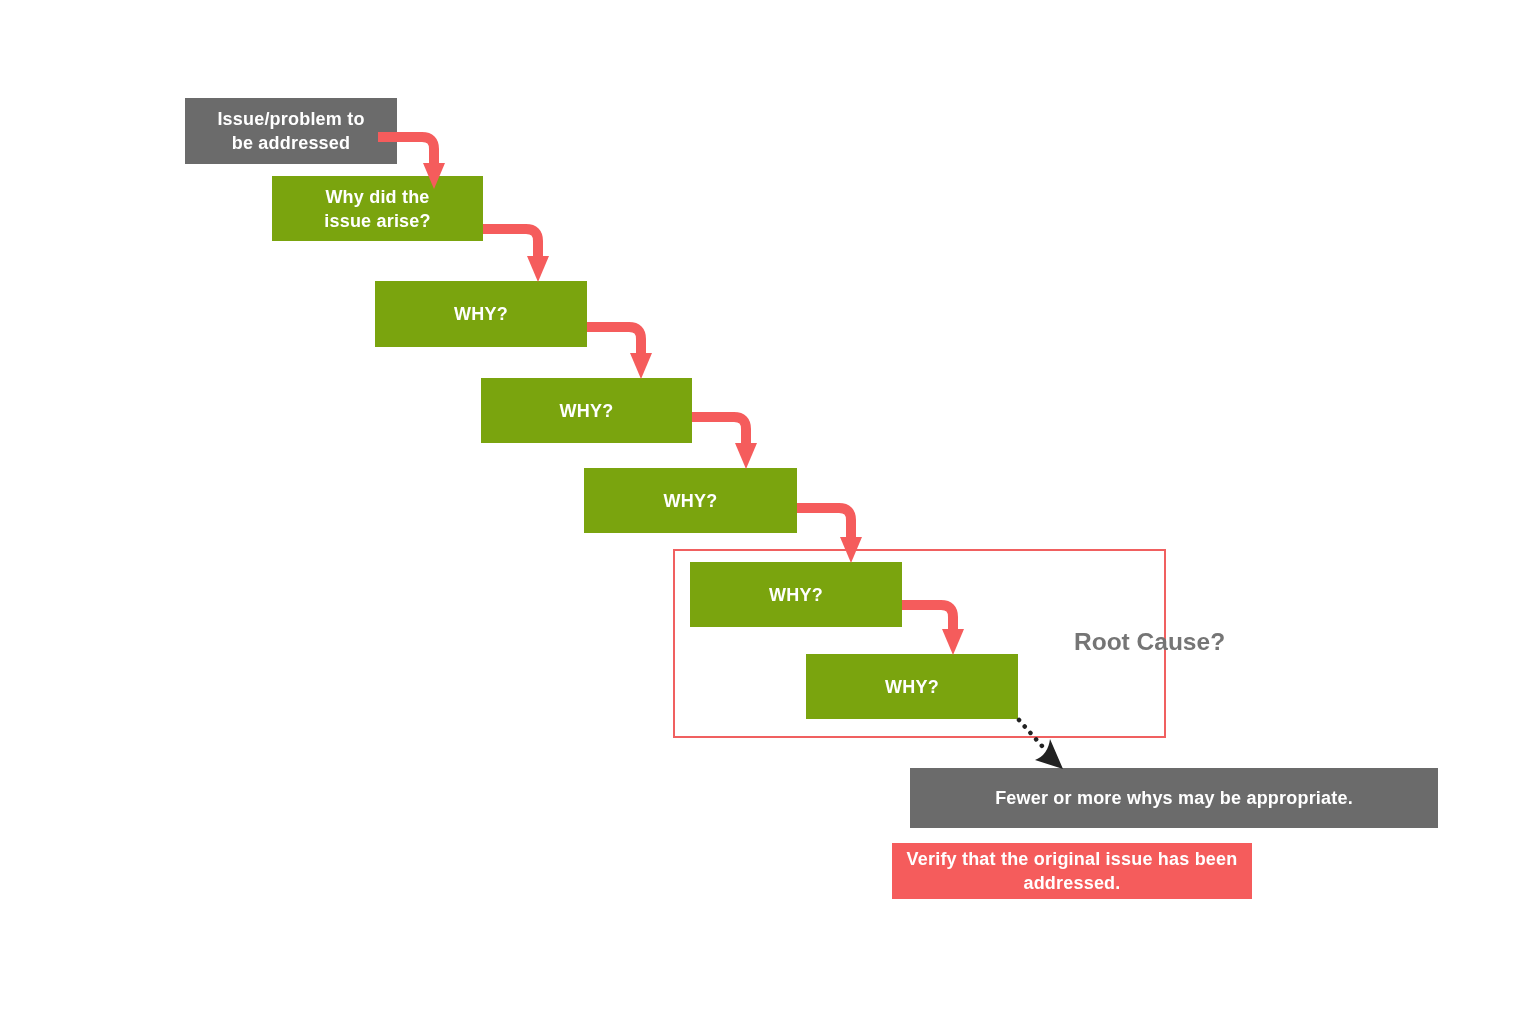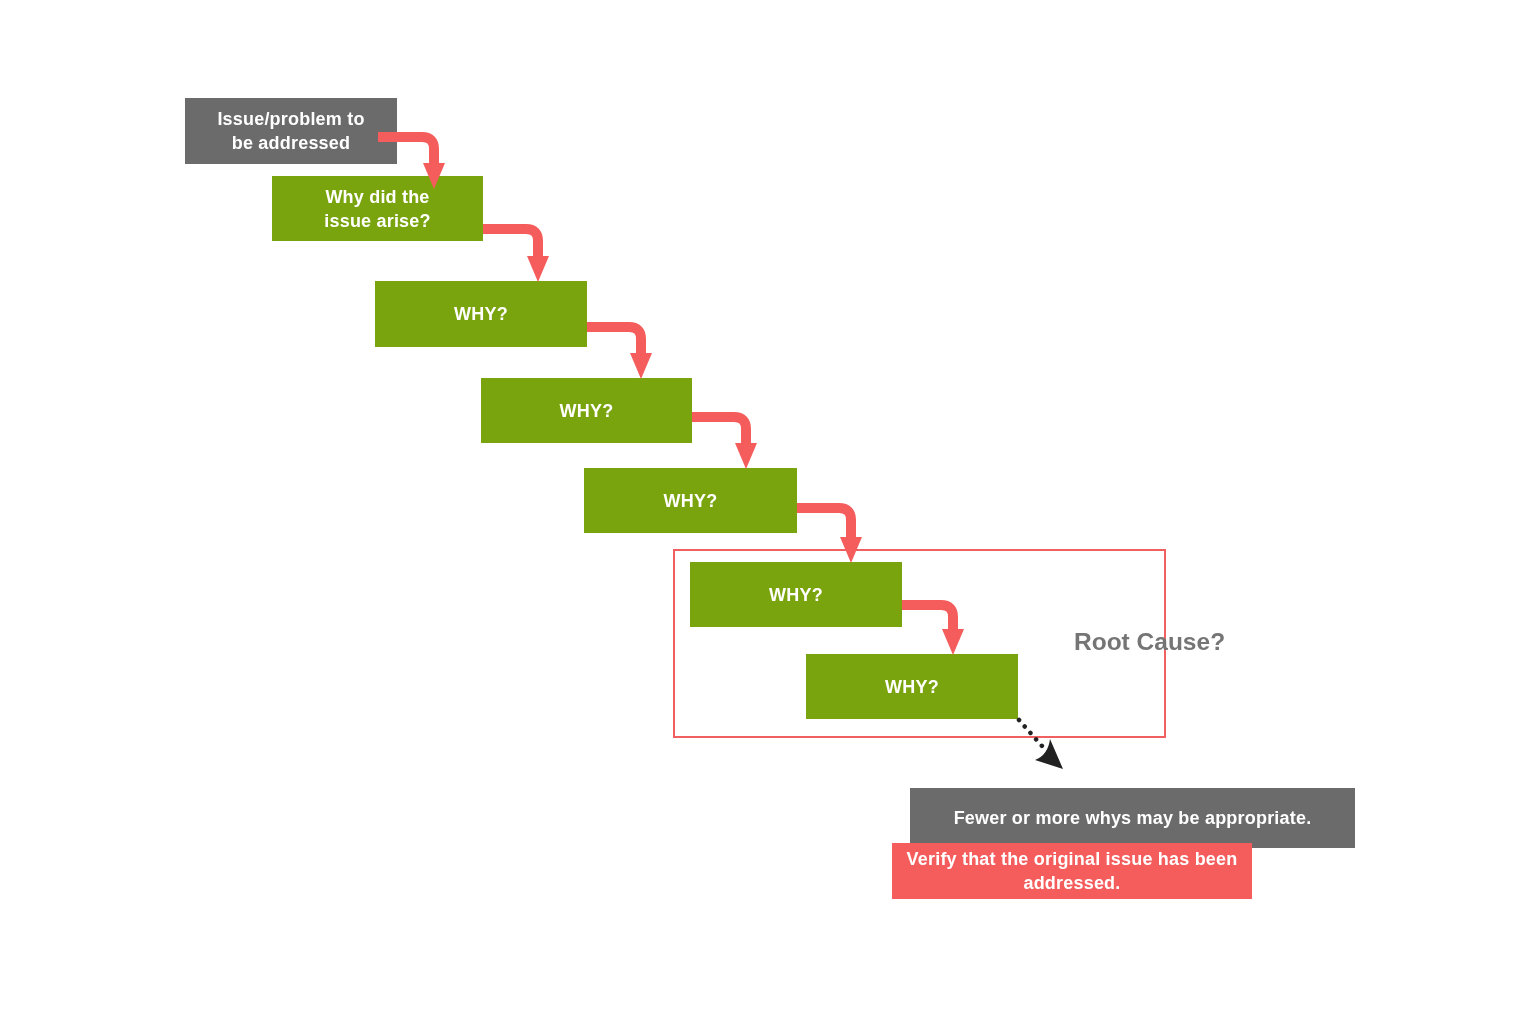--- a/index.html
+++ b/index.html
@@ -51,21 +51,21 @@
     position: absolute;
     left: 1031px; top: 628px;
     font-size: 24.5px;
     line-height: 28px;
     color: var(--root-cause-text, #757575);
     font-weight: bold;
     white-space: nowrap;
     margin-left: 43px;
   }
 
-  #note-box   { left: 892px; top: 788px; width: 445px; height: 60px; }
+  #note-box   { left: 892px; top: 768px; width: 528px; height: 60px; }
   #verify-box { left: 892px; top: 843px; width: 360px; height: 56px; }
 
   svg.overlay {
     position: absolute;
     left: 0; top: 0;
     width: 1524px; height: 1016px;
     pointer-events: none;
   }
   .connector {
     stroke: var(--connector, #f55c5c);

